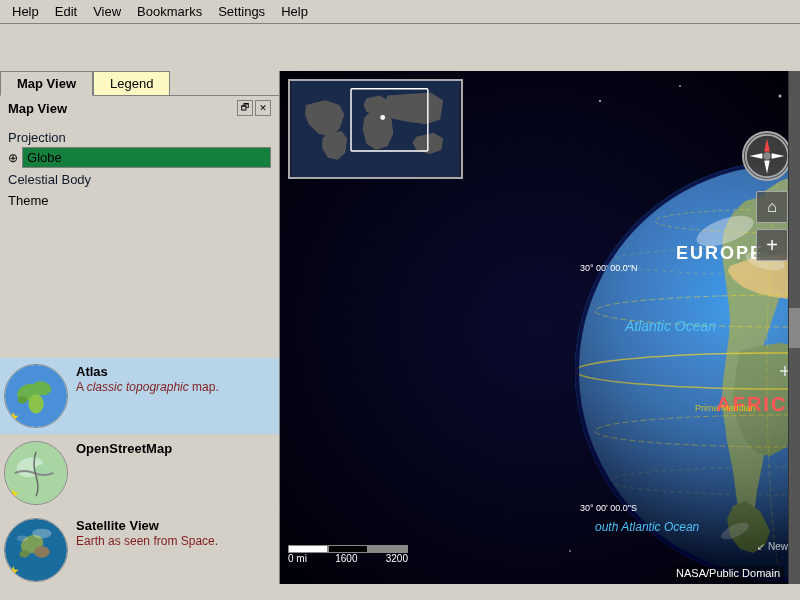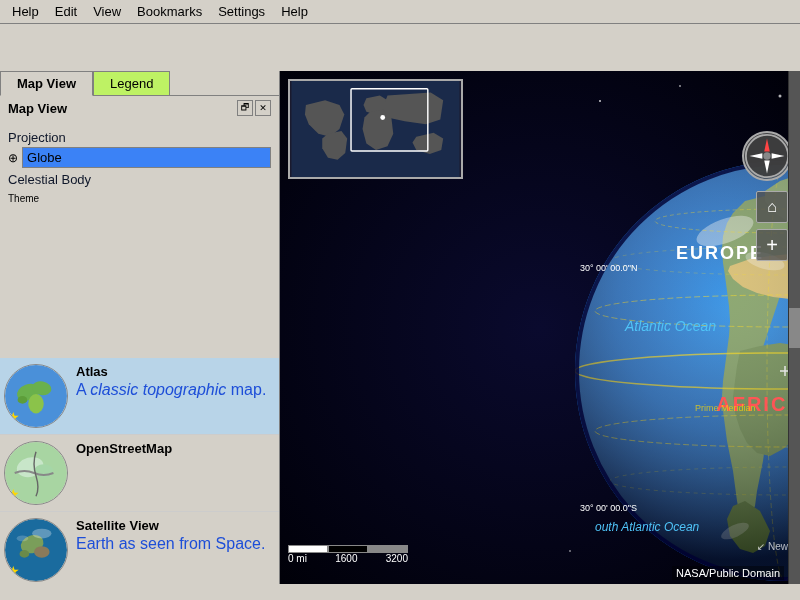--- a/index.html
+++ b/index.html
@@ -12,49 +12,49 @@
     
     .main-layout { display: flex; height: 513px; margin-top: 47px; }
 
     
     .left-panel { width: 280px; background: #d4d0c8; display: flex; flex-direction: column; border-right: 1px solid #808080; flex-shrink: 0; }
 
     
     .tabs { display: flex; border-bottom: 1px solid #808080; }
     .tab { padding: 4px 16px; background: #d4d0c8; border: 1px solid #808080; border-bottom: none; cursor: pointer; font-size: 13px; }
     .tab.active { background: #d4d0c8; border-bottom: 1px solid #d4d0c8; margin-bottom: -1px; z-index: 1; font-weight: bold; }
-    .tab:not(.active) { background: #bef264; }
+    .tab:not(.active) { background: #fef9c3; }
 
     
     .panel-content { padding: 6px 8px; flex: 1; overflow-y: auto; }
 
     .map-view-header { display: flex; justify-content: space-between; align-items: center; padding: 4px 8px; }
     .map-view-title { font-size: 13px; font-weight: bold; }
     .map-view-icons { display: flex; gap: 2px; }
     .icon-btn { width: 16px; height: 16px; background: #d4d0c8; border: 1px solid #808080; cursor: pointer; display: flex; align-items: center; justify-content: center; font-size: 9px; }
 
     .label { font-size: 13px; color: #0f172a; margin: 4px 0 2px 0; }
 
     .select-wrapper { position: relative; width: 100%; }
-    .select-control { width: 100%; padding: 2px 24px 2px 4px; background: #3b82f6; border: 1px solid #808080; font-size: 13px; appearance: none; cursor: pointer; }
+    .select-control { width: 100%; padding: 2px 24px 2px 4px; background: #15803d; border: 1px solid #808080; font-size: 13px; appearance: none; cursor: pointer; }
     .select-arrow { position: absolute; right: 4px; top: 50%; transform: translateY(-50%); pointer-events: none; font-size: 10px; }
 
     .globe-select { display: flex; align-items: center; gap: 4px; }
     .globe-icon { font-size: 12px; }
 
     
-    .theme-label { font-size: 10px; margin: 6px 0 4px 0; }
+    .theme-label { font-size: 13px; margin: 6px 0 4px 0; }
     .theme-item { display: flex; gap: 8px; padding: 6px 4px; border-bottom: 1px solid #ccc; cursor: pointer; align-items: flex-start; }
     .theme-item.active { background: #b8d4e8; }
     .theme-thumb { width: 64px; height: 64px; flex-shrink: 0; position: relative; border-radius: 50%; overflow: hidden; border: 1px solid #888; }
     .theme-thumb-inner { width: 100%; height: 100%; }
     .star-icon { position: absolute; bottom: 2px; left: 2px; font-size: 14px; color: #ffd700; }
     .theme-info { flex: 1; }
     .theme-name { font-size: 13px; font-weight: bold; color: #000; }
-    .theme-desc { font-size: 16px; color: #1d4ed8; line-height: 1.4; }
+    .theme-desc { font-size: 12px; color: #7f1d1d; line-height: 1.4; }
     .theme-desc em { font-style: italic; }
 
     
     .map-view { flex: 1; position: relative; background: #000010; overflow: hidden; }
 
     
     .stars-bg { position: absolute; inset: 0; background: radial-gradient(ellipse at center, #0a0a2e 0%, #000008 100%); }
 
     
     .mini-map { position: absolute; top: 8px; left: 8px; width: 175px; height: 100px; border: 2px solid #aaa; background: #1a1a2e; overflow: hidden; }

